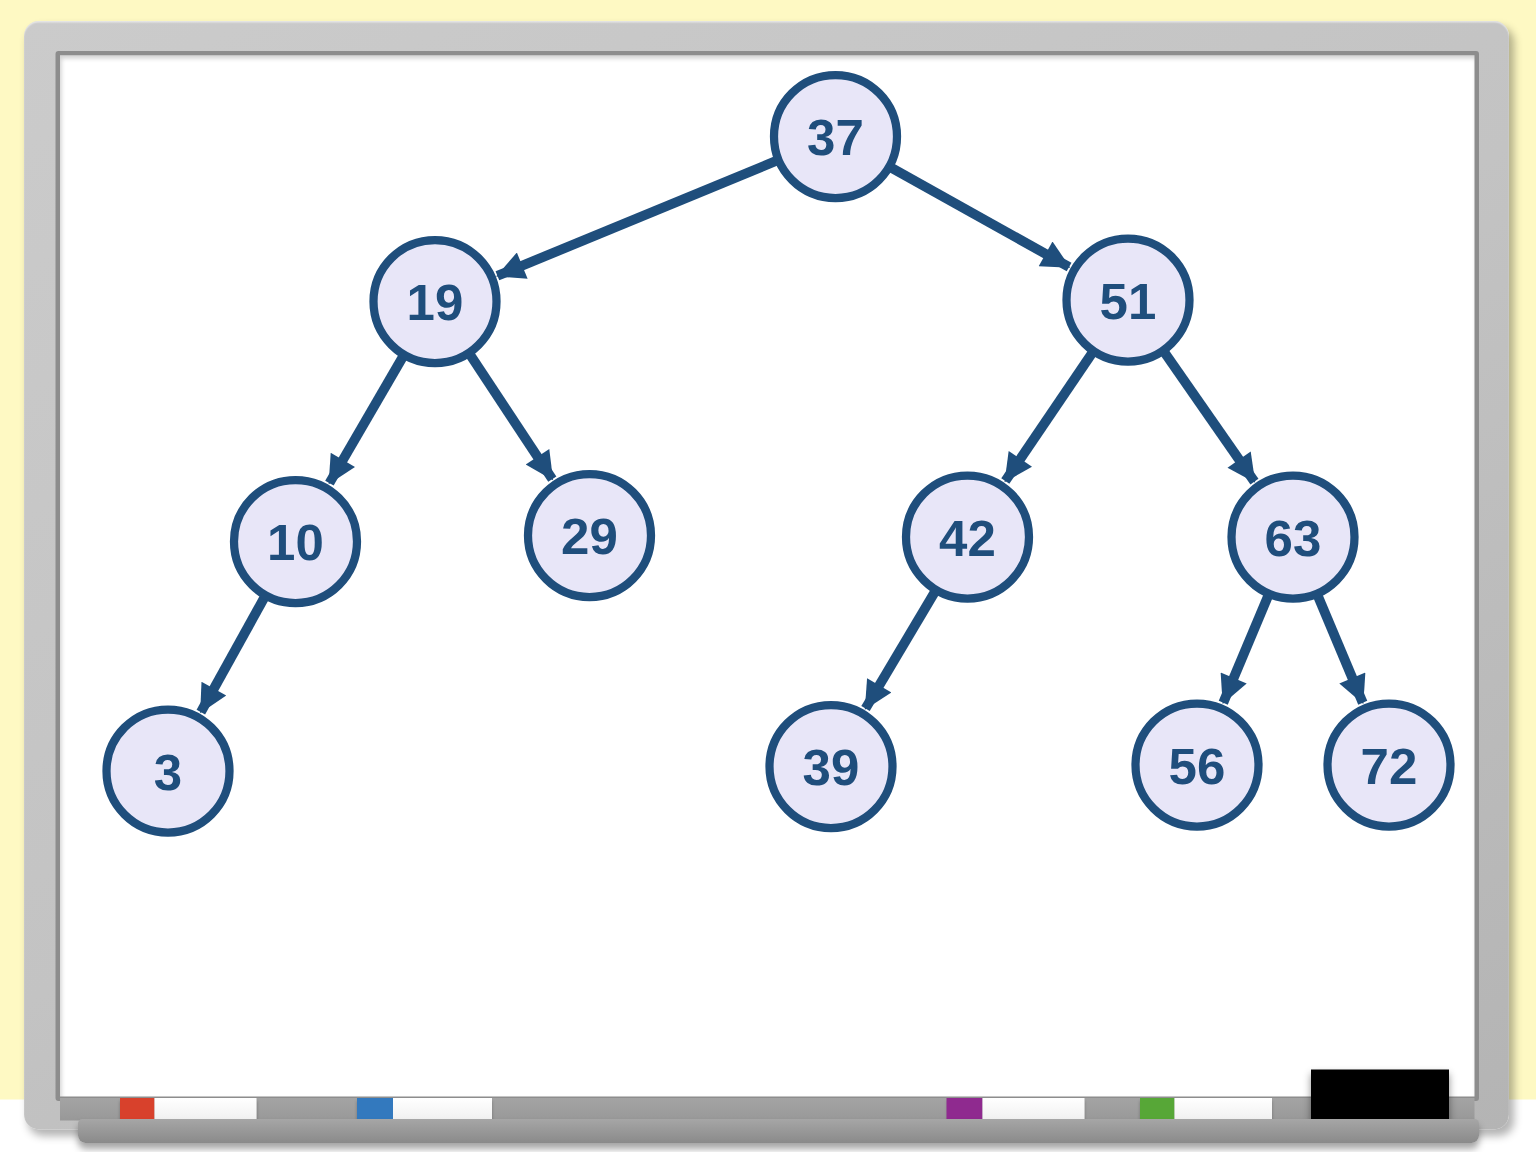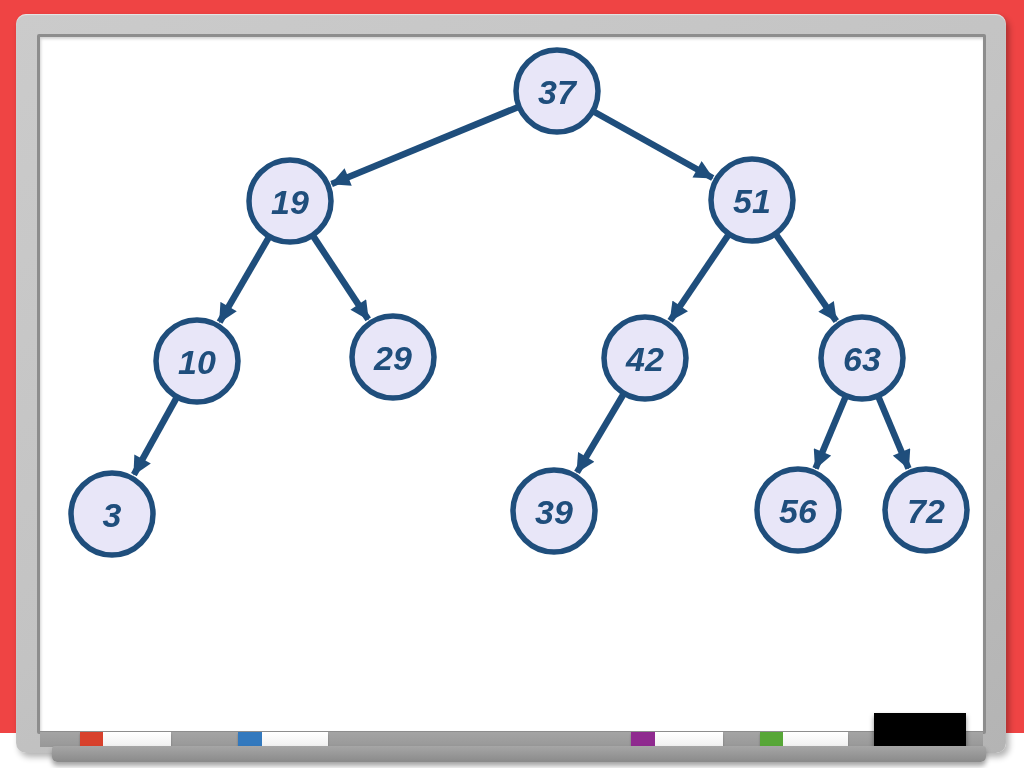--- a/index.html
+++ b/index.html
@@ -2,21 +2,21 @@
 <html><head>
 <meta charset="utf-8">
 <style>
   html, body { margin: 0; padding: 0; }
   body {
     width: 1024px; height: 768px;
     background: #ffffff;
     font-family: "Liberation Sans", sans-serif;
     overflow: hidden;
   }
-  .page { position: relative; width: 1024px; height: 733px; background: #ef4444; font-style: italic; }
+  .page { position: relative; width: 1024px; height: 733px; background: #fef9c3; }
 
   
   .frame {
     position: absolute; left: 16px; top: 14px; width: 990px; height: 739px;
     background: linear-gradient(150deg, #cbcbcb 0%, #c3c3c3 50%, #b4b4b4 100%);
     border-radius: 10px;
     box-shadow: 3px 4px 6px rgba(0,0,0,0.30), inset 0 1px 1px rgba(255,255,255,0.55);
   }
   .board {
     position: absolute; left: 21px; top: 20px; width: 949px; height: 700px;

